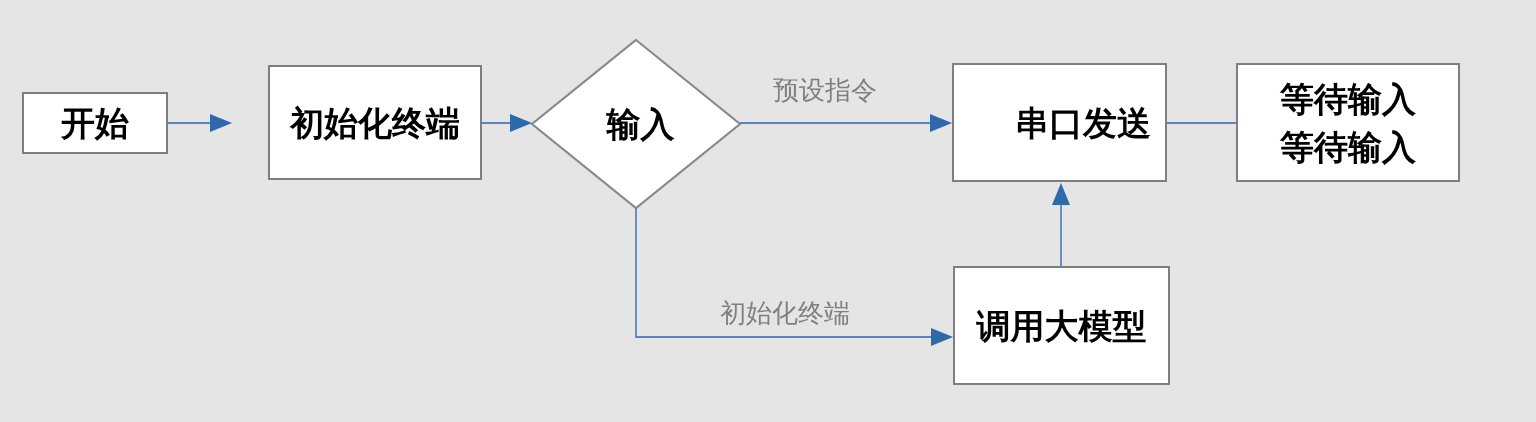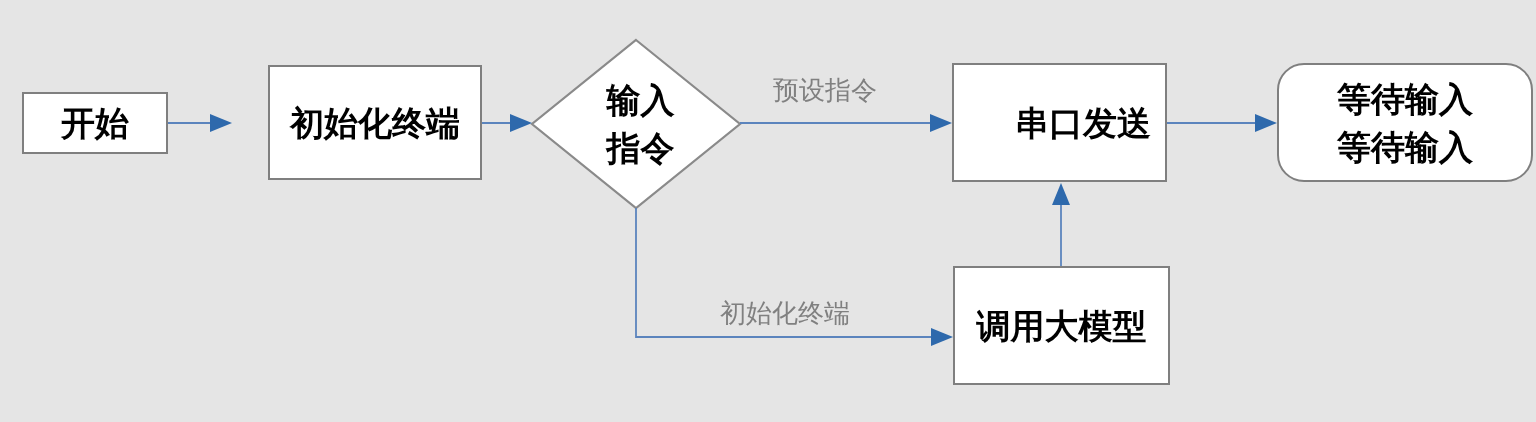--- a/index.html
+++ b/index.html
@@ -93,28 +93,27 @@
   <div class="node" style="left:22px; top:92px; width:146px; height:62px;">
     <span>开始</span>
   </div>
 
   <div class="node" style="left:232px; top:65px; width:214px; height:115px;margin-left:36px;">
     <span>初始化终端</span>
   </div>
 
   <div class="diamond-text" style="left:536px; top:42px; width:200px; height:164px;">
     <span>输入</span>
-    <span>指令</span>
   </div>
 
   <div class="node" style="left:952px; top:63px; width:215px; height:119px;padding-left:47px;">
     <span>串口发送</span>
   </div>
 
-  <div class="node" style="left:1277px; top:63px; width:256px; height:119px;border-radius:27px;">
+  <div class="node" style="left:1236px; top:63px; width:224px; height:119px;">
     <span>等待输入</span>
     <span>等待输入</span>
   </div>
 
   <div class="node" style="left:953px; top:266px; width:217px; height:119px;">
     <span>调用大模型</span>
   </div>
 
   <div class="edge-label" style="left:745px; top:73px; width:160px;">预设指令</div>
 

